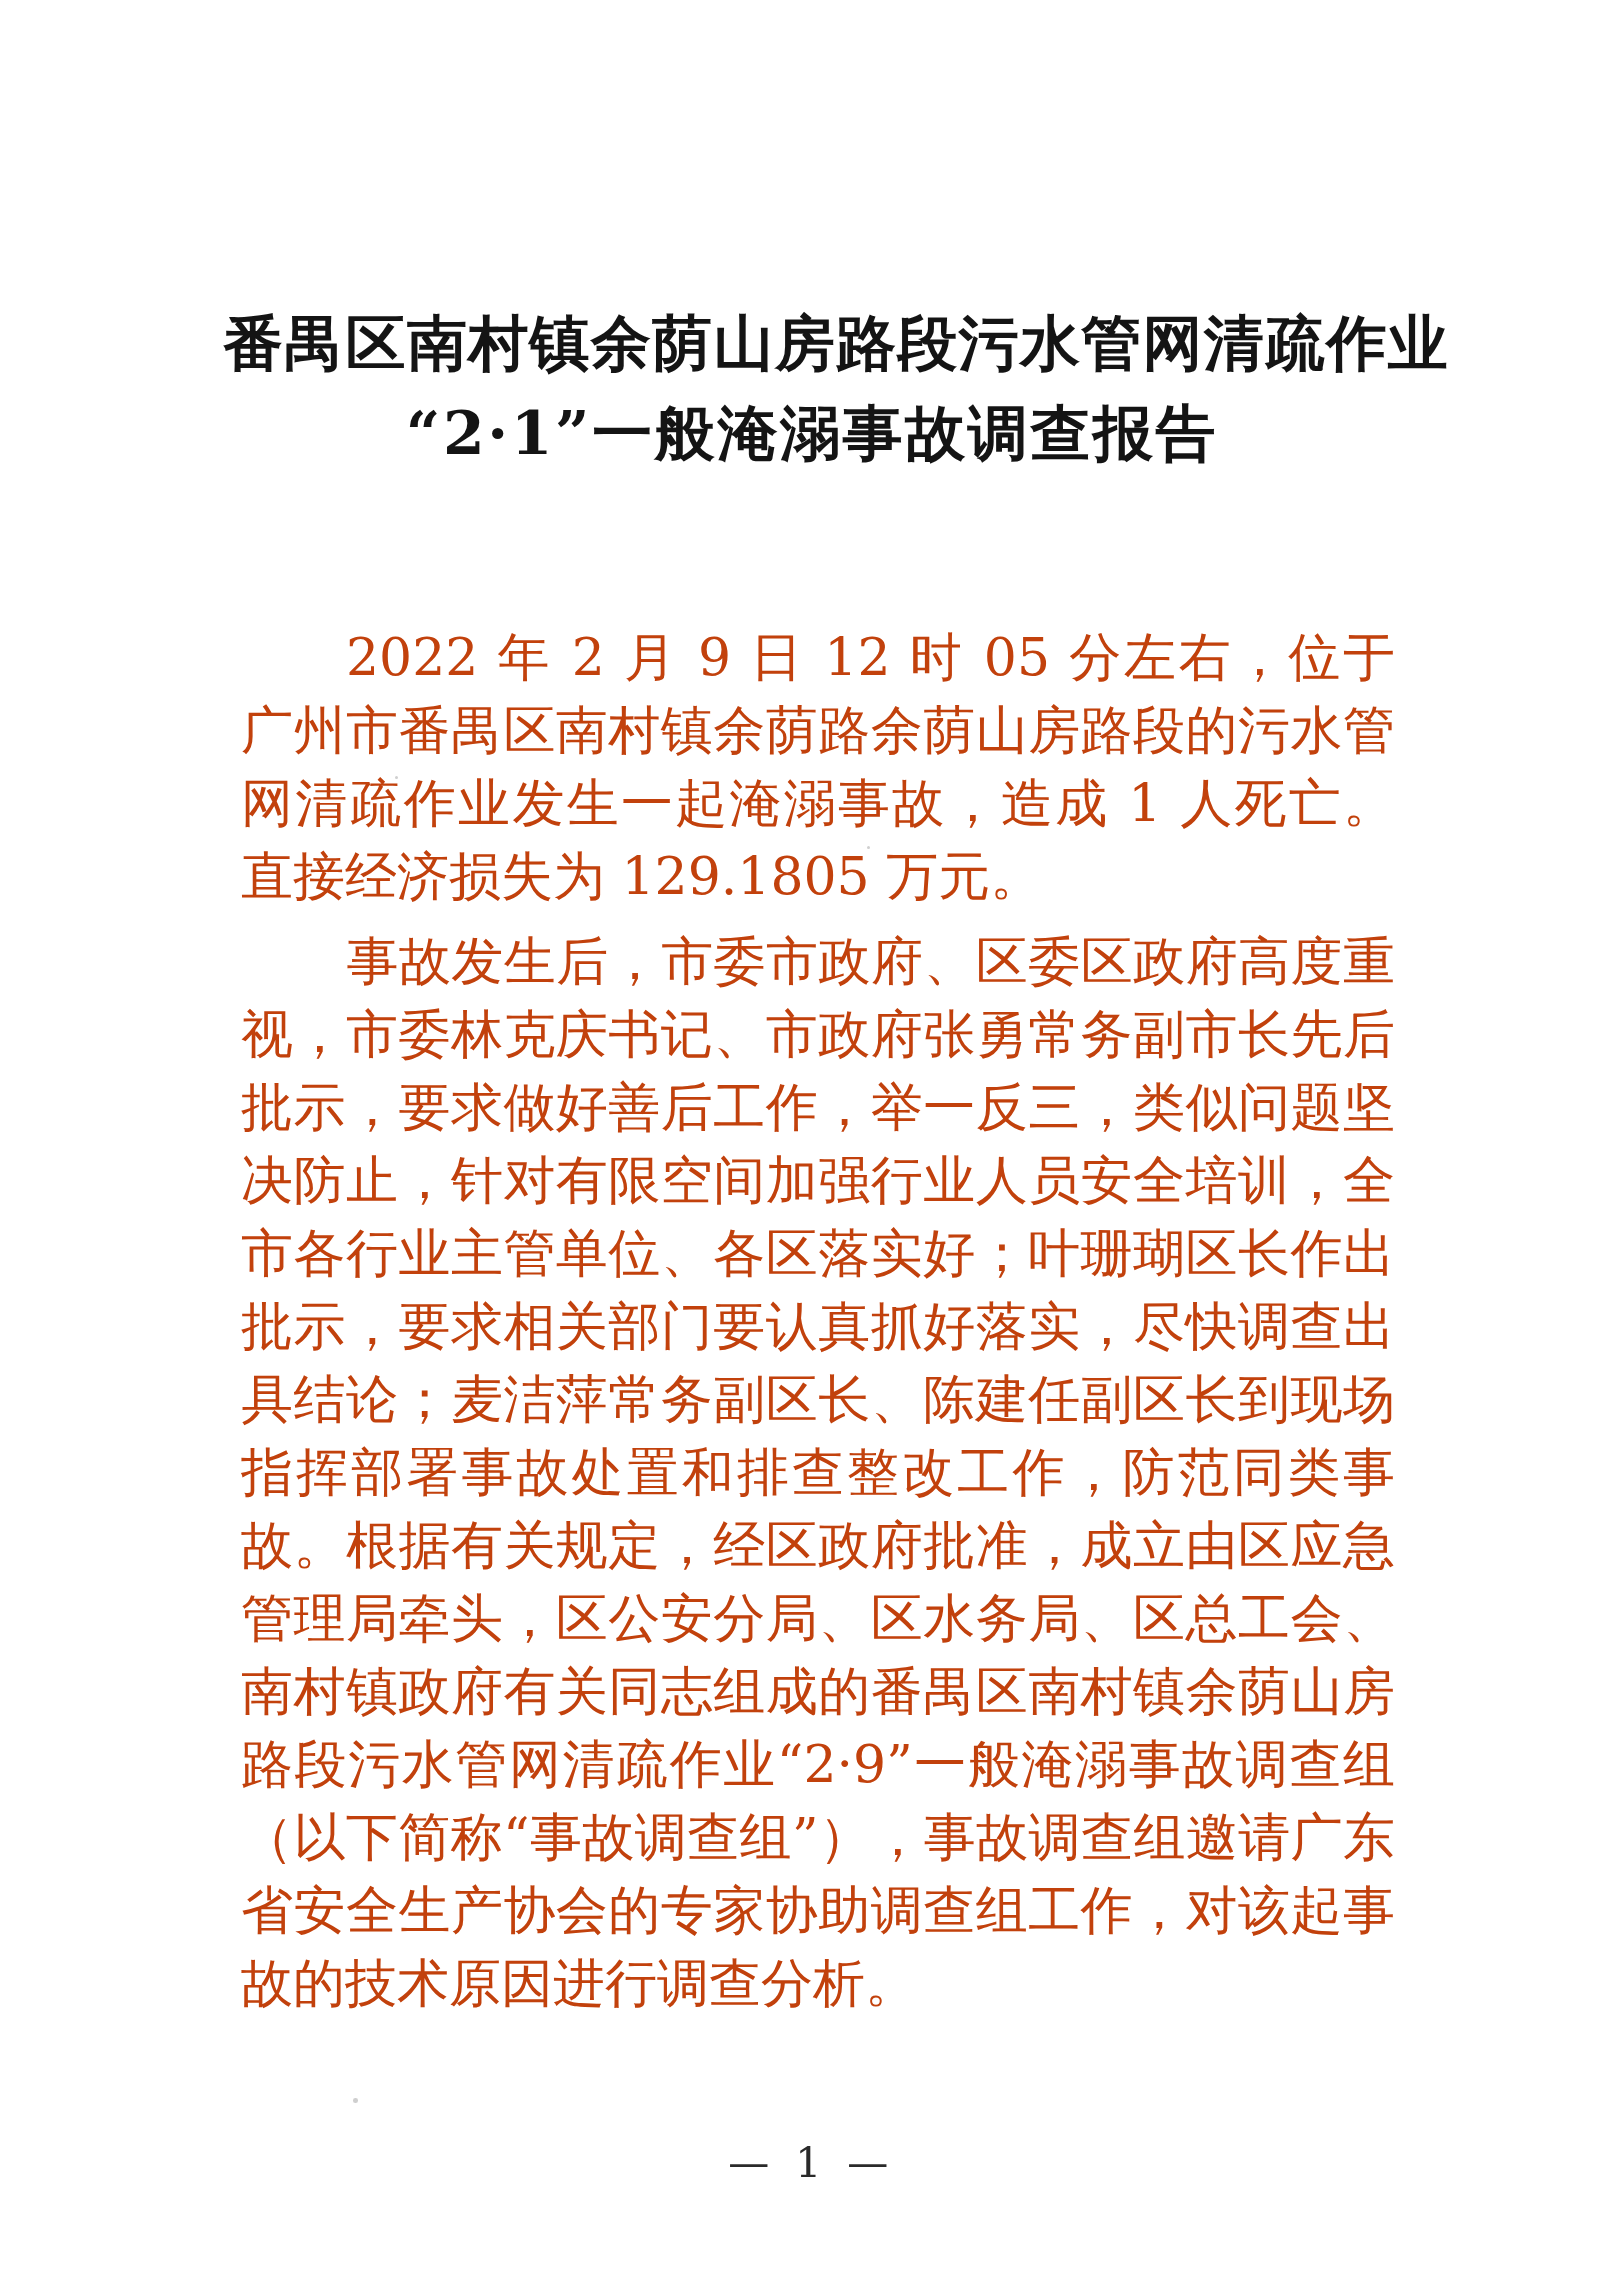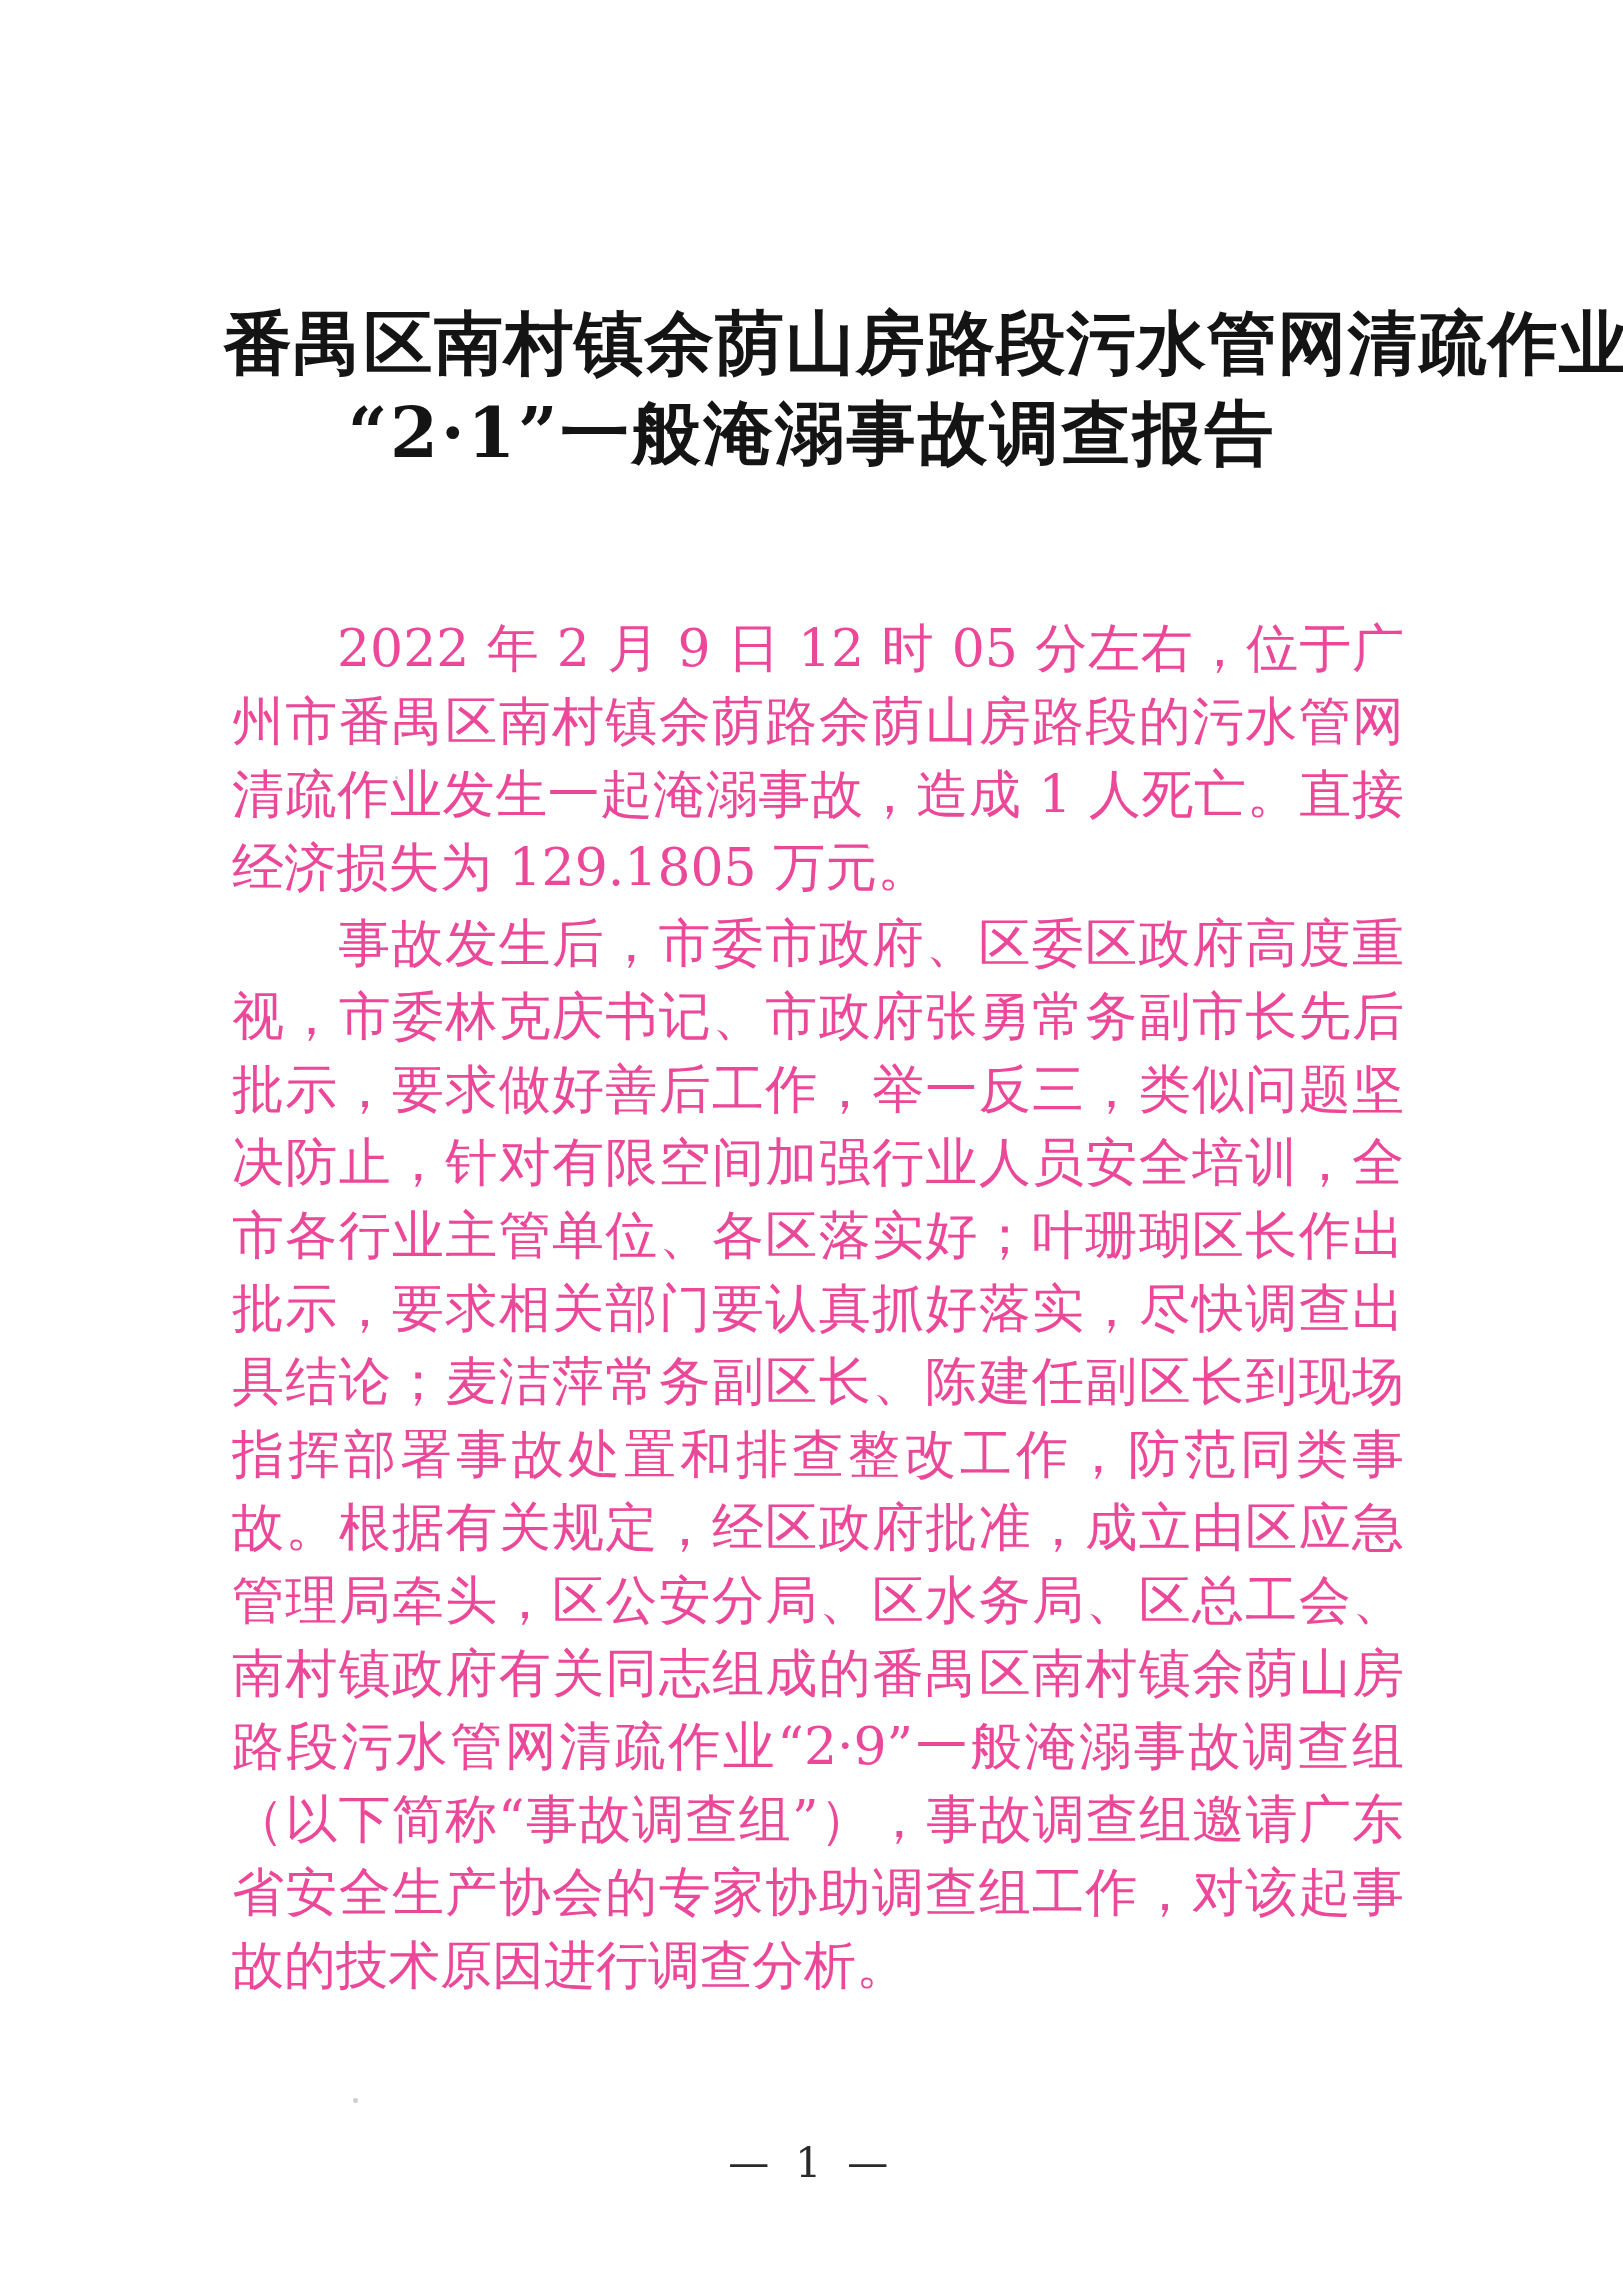--- a/index.html
+++ b/index.html
@@ -22,21 +22,21 @@
   .title-block {
     position: absolute;
     left: 223px;
     top: 298px;
     width: 1178px;
     text-align: center;
   }
   .title-line {
     font-family: "DejaVu Serif", "Liberation Serif", serif;
     font-weight: bold;
-    font-size: 69px;
+    font-size: 60px;
     line-height: 90px;
     letter-spacing: 1.3px;
     color: #141414;
     white-space: nowrap;
   }
   .title-line.line2 {
     letter-spacing: 2.6px;
   }
 
   
@@ -46,22 +46,22 @@
     top: 609px;
     width: 1178px;
   }
   .para {
     font-size: 52px;
     line-height: 73px;
     letter-spacing: 0px;
     text-align: justify;
     text-align-last: left;
     text-justify: inter-character;
-    margin: 3px;
-    color: #ec4899;
+    margin: 12px;
+    color: #c2410c;
     word-break: break-all;
   }
   .para .indent {
     display: inline-block;
     width: 105px;
   }
 
   
   .footer {
     position: absolute;

